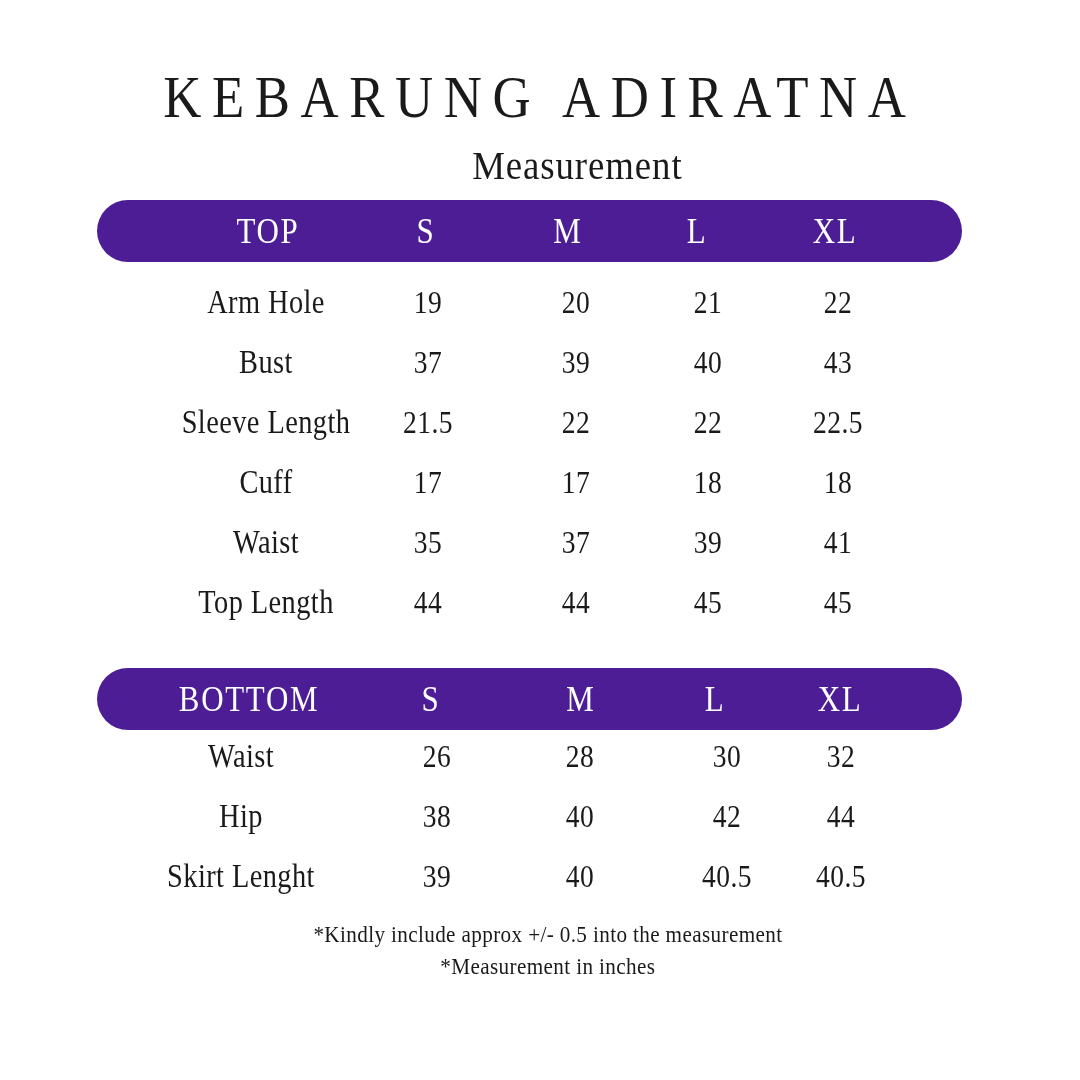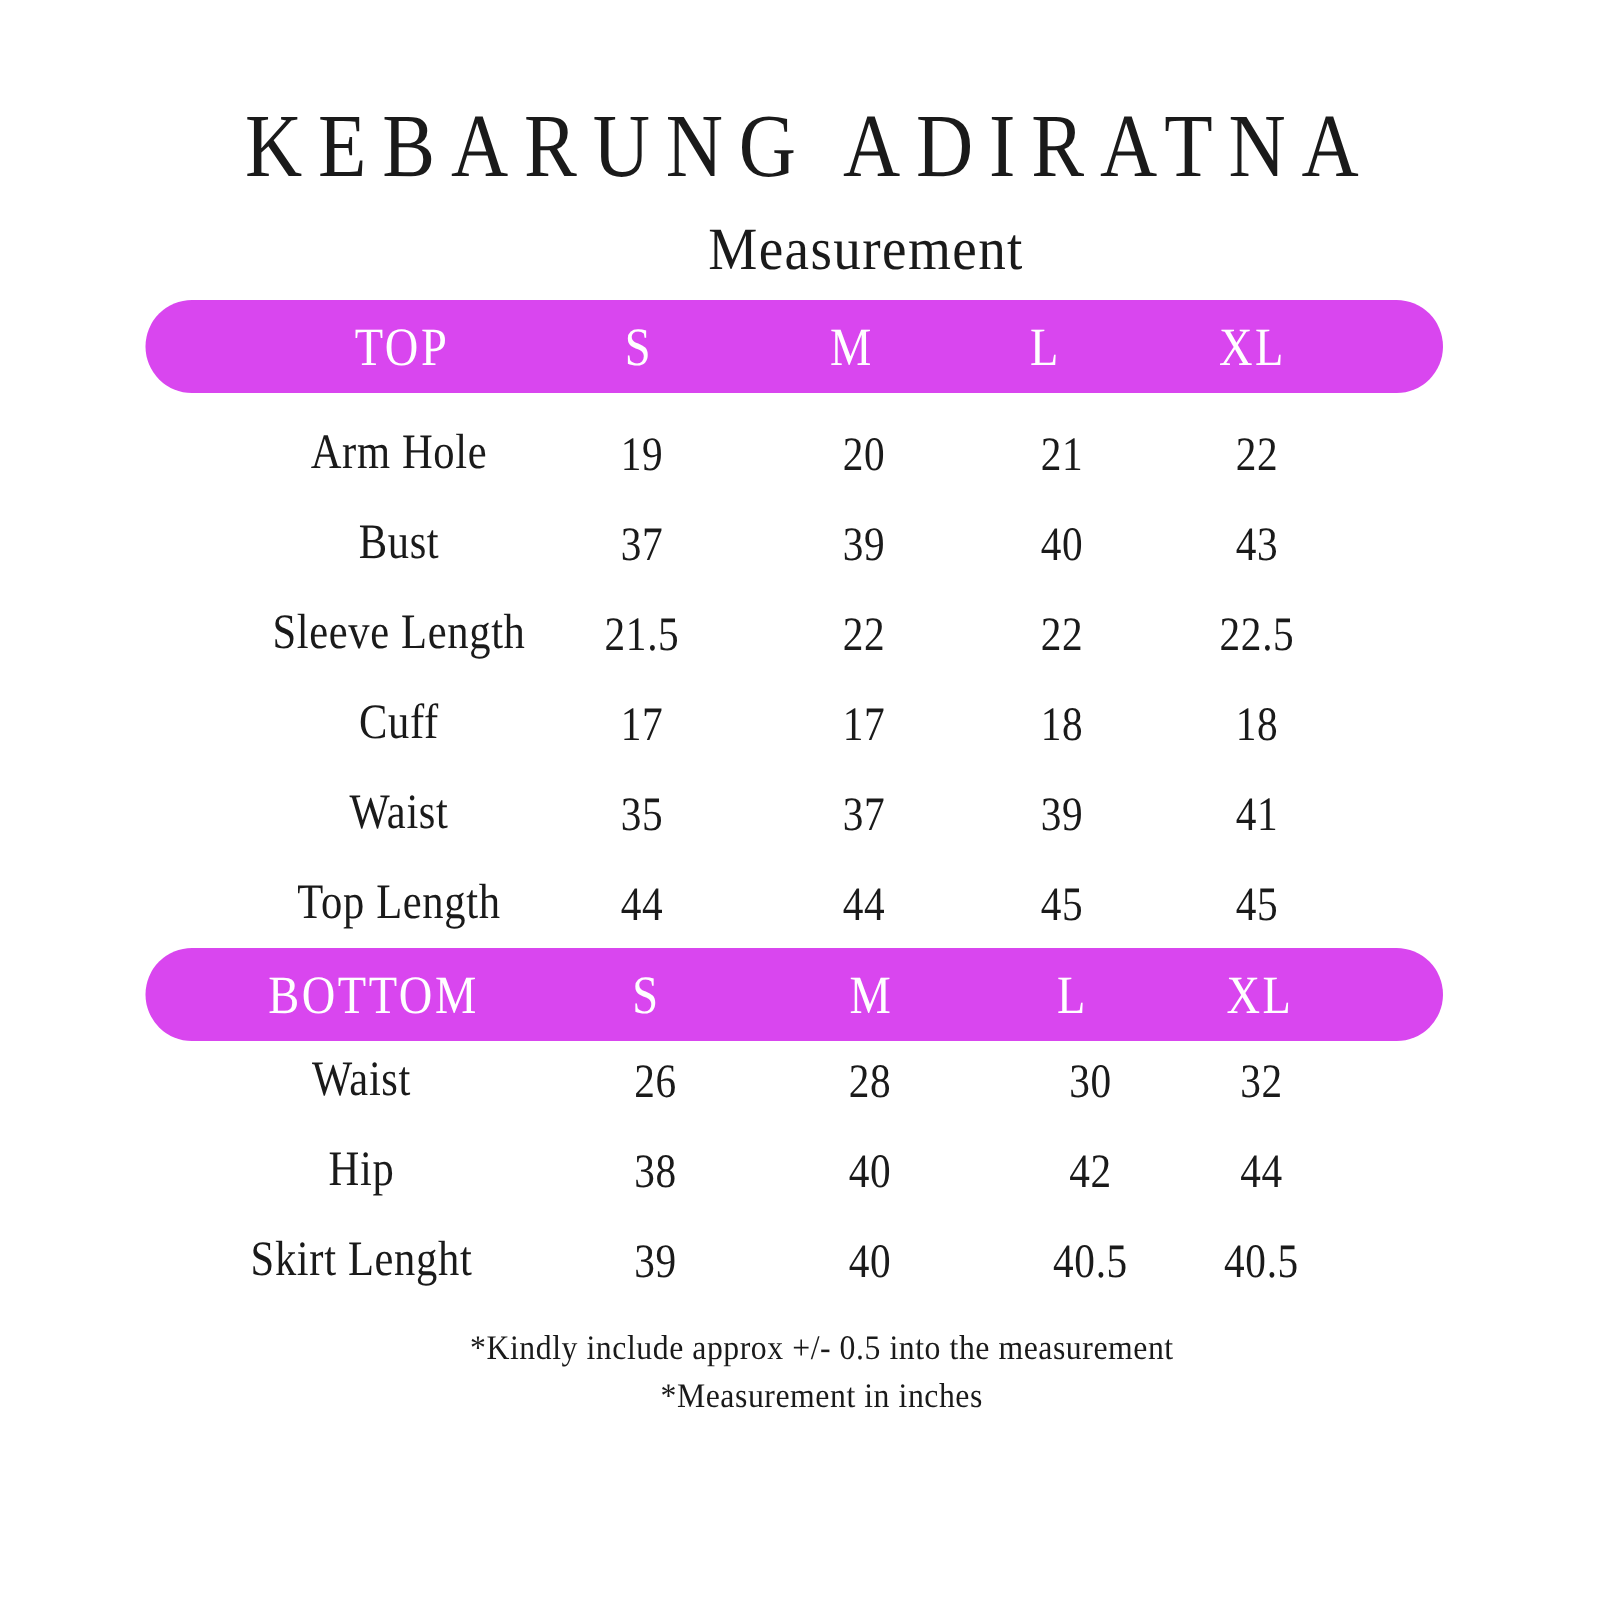--- a/index.html
+++ b/index.html
@@ -45,21 +45,21 @@
   
   .sheet {
     width: 865px;
     margin-left: 97px;
     margin-top: 10px;
     position: relative;
   }
   .pill {
     position: relative;
     height: 62px;
-    background: #d946ef;
+    background: #4c1d95;
     border-radius: 32px;
     color: #ffffff;
   }
   .pill .cell {
     line-height: 62px;
     font-size: 36px;
     letter-spacing: 2px;
   }
   .rows { position: relative; }
   .row { position: relative; height: 60px; }
@@ -81,21 +81,21 @@
   .pill.sec-top .c3 { left: 69.4%; }
   .pill.sec-top .c4 { left: 85.3%; }
   
   .rows.sec-top { margin-top: 10px; }
   .rows.sec-top .c0 { left: 19.5%; }
   .rows.sec-top .c1 { left: 38.3%; }
   .rows.sec-top .c2 { left: 55.4%; }
   .rows.sec-top .c3 { left: 70.6%; }
   .rows.sec-top .c4 { left: 85.7%; }
   
-  .pill.sec-bottom { }
+  .pill.sec-bottom { margin-top: 36px; }
   .pill.sec-bottom .c0 { left: 17.6%; }
   .pill.sec-bottom .c1 { left: 38.6%; }
   .pill.sec-bottom .c2 { left: 56.0%; }
   .pill.sec-bottom .c3 { left: 71.4%; }
   .pill.sec-bottom .c4 { left: 85.9%; }
   
   .rows.sec-bottom { margin-top: -4px; }
   .rows.sec-bottom .c0 { left: 16.6%; }
   .rows.sec-bottom .c1 { left: 39.3%; }
   .rows.sec-bottom .c2 { left: 55.8%; }

